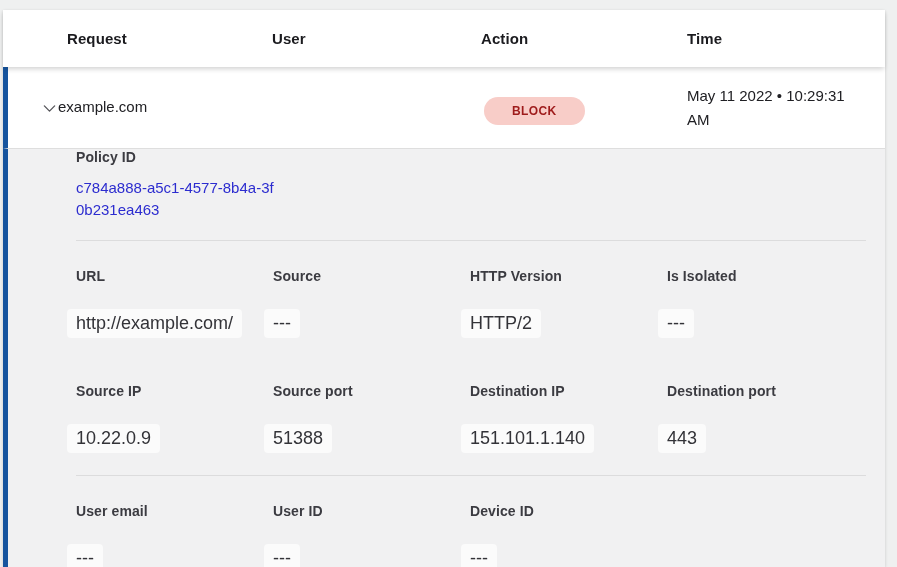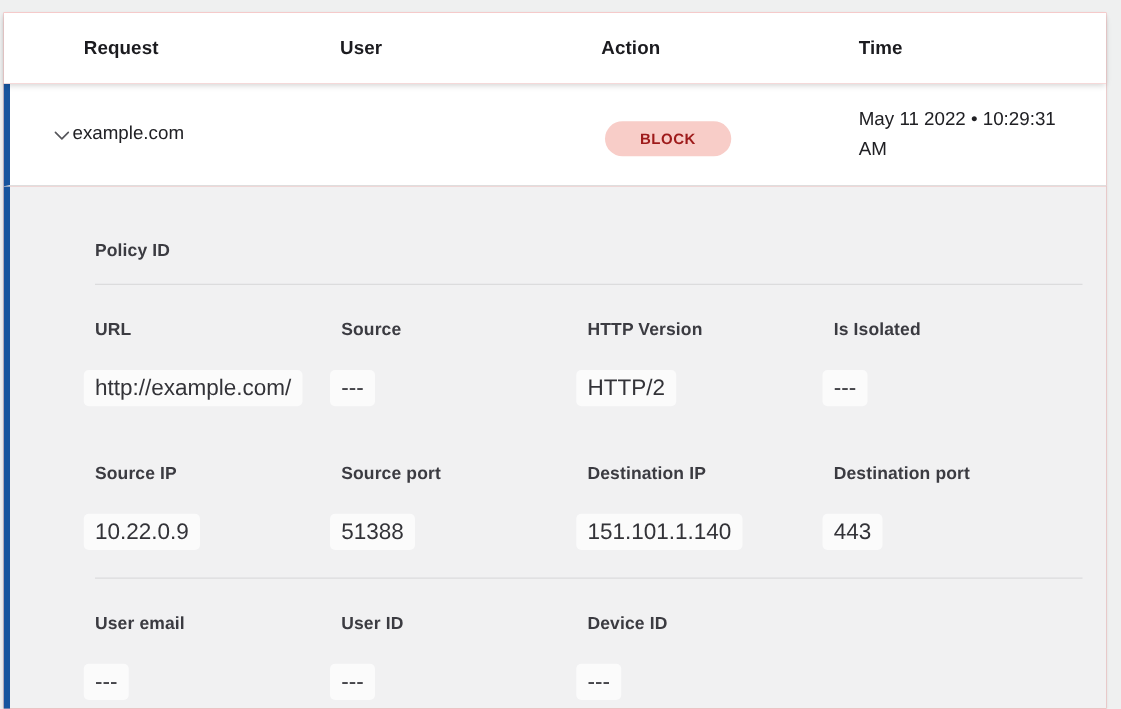--- a/index.html
+++ b/index.html
@@ -8,21 +8,21 @@
     font-family: "Liberation Sans", "DejaVu Sans", sans-serif;
     background: #eff0f0;
     overflow: hidden;
     -webkit-font-smoothing: antialiased;
   }
   .page { position: relative; width: 897px; height: 567px; }
 
   .table-card {
     position: absolute;
     left: 3px; top: 10px; right: 12px; bottom: 0;
-    background: #ef4444;
+    background: #1d4ed8;
     box-shadow: 0 1px 3px rgba(0,0,0,0.16);
   }
 
   
   .log-header {
     position: relative;
     z-index: 3;
     height: 57px;
     background: #ffffff;
     display: grid;
@@ -104,21 +104,21 @@
   .field-value {
     display: inline-block;
     margin-top: 25px;
     margin-left: -9px;
     padding: 4px 9px;
     border-radius: 4px;
     background: rgba(255,255,255,0.68);
     font-size: 18px;
     color: #333338;
   }
-  .policy-section { padding-top: 43px; }
+  .policy-section { }
   .policy-link {
     display: block;
     margin-top: 12px;
     width: 205px;
     font-size: 15px;
     line-height: 22px;
     color: #2c2ccf;
     text-decoration: none;
     word-break: break-all;
     cursor: pointer;
@@ -159,20 +159,21 @@
       </span>
       <span class="row-request">example.com</span>
       <span class="action-badge">BLOCK</span>
       <span class="row-time">May 11 2022 • 10:29:31 AM</span>
     </div>
 
     <div class="detail-panel">
 
       <div class="policy-section">
         <div class="field-label">Policy ID</div>
+        <a class="policy-link">c784a888-a5c1-4577-8b4a-3f0b231ea463</a>
       </div>
 
       <hr class="panel-divider divider-1">
 
       <div class="detail-grid grid-1">
         <div>
           <div class="field-label">URL</div>
           <span class="field-value">http://example.com/</span>
         </div>
         <div>

